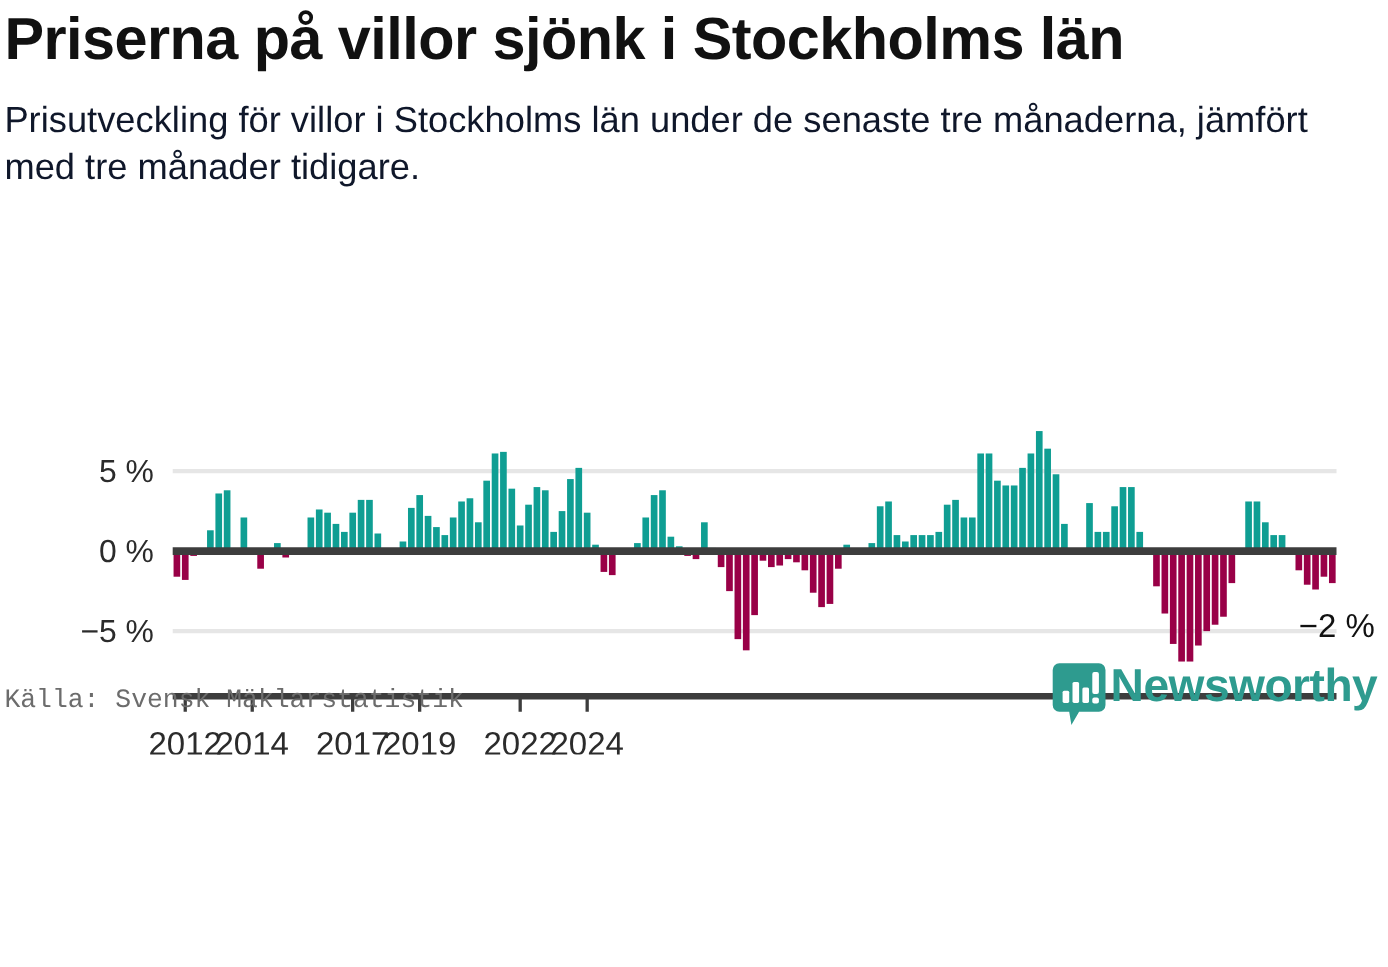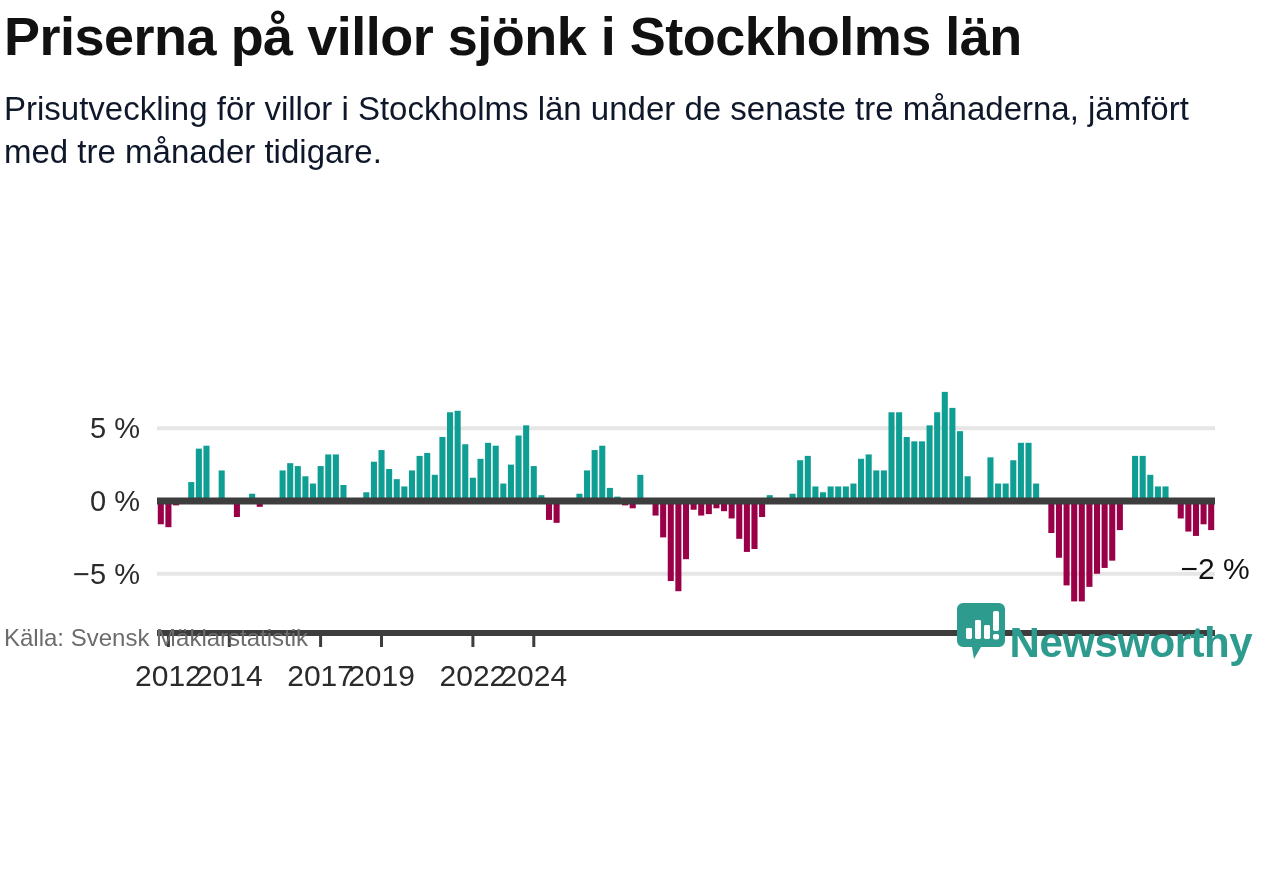--- a/index.html
+++ b/index.html
@@ -42,25 +42,25 @@
   .annot{
     font-family:"Liberation Sans", sans-serif;
     font-size:30px;fill:#111111;text-anchor:middle;
   }
 
   
   .footer{position:absolute;left:0;bottom:0;width:1262px;height:92px;}
   .source{
     position:absolute;left:4px;top:32px;
     font-size:24px;color:#6c6c6c;
-    font-family:Liberation Sans, sans-serif;
+    font-family:Liberation Mono, monospace;
   }
   .brand{
     position:absolute;right:10px;top:10px;
-    display:flex;align-items:flex-end;gap:4px;
+    display:flex;align-items:flex-start;gap:4px;
   }
   .brand-name{
     font-size:42px;font-weight:bold;color:#2e9b8f;
     letter-spacing:-0.5px;line-height:1;
     font-family:"Liberation Sans", sans-serif;
   }
 </style>
 </head>
 <body>
 

